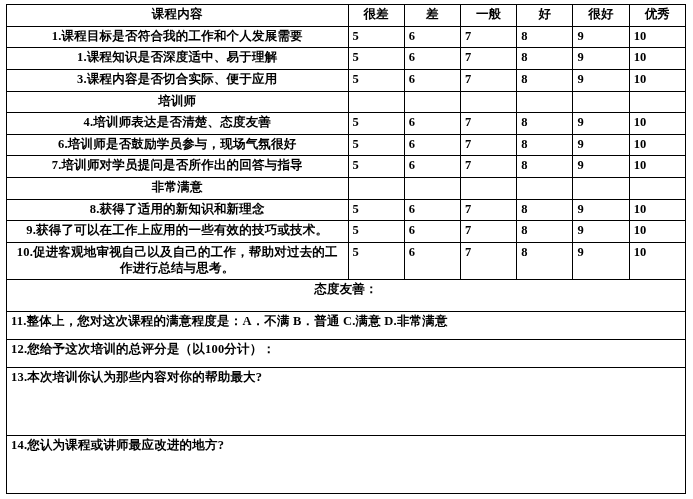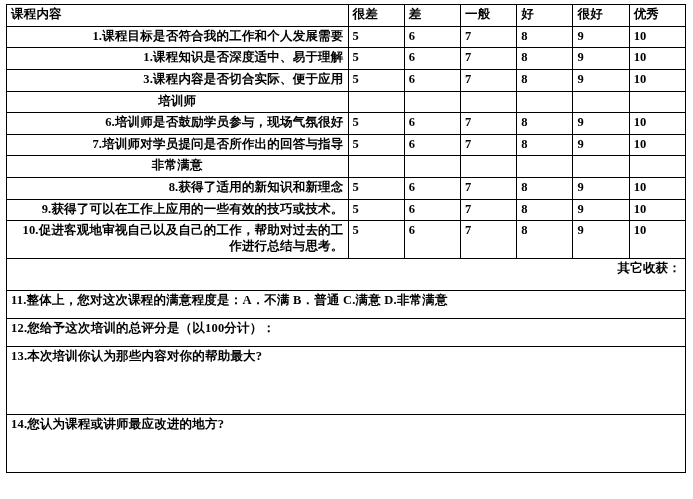--- a/index.html
+++ b/index.html
@@ -30,31 +30,32 @@
   table.eval td {
     border: 1px solid #000000;
     font-size: 12.5px;
     line-height: 1.25;
     padding: 2px 4px 3px 4px;
     vertical-align: top;
     font-weight: bold;
     letter-spacing: 0.2px;
   }
   td.head-item {
-    text-align: left;
+    text-align: center;
     font-weight: bold;
     font-size: 13px;
   }
   td.head-scale {
+    text-align: center;
     font-weight: bold;
     font-size: 12.5px;
     margin-left: 13px;
   }
   td.item {
-    text-align: right;
+    text-align: center;
   }
   td.section {
     text-align: center;
     font-weight: bold;
   }
   td.score {
     text-align: left;
     padding-left: 6px;
   }
   td.blank {
@@ -125,20 +126,29 @@
       <tr>
         <td class="section">培训师</td>
         <td class="blank"></td>
         <td class="blank"></td>
         <td class="blank"></td>
         <td class="blank"></td>
         <td class="blank"></td>
         <td class="blank"></td>
       </tr>
 
+      <tr>
+        <td class="item">4.培训师表达是否清楚、态度友善</td>
+        <td class="score">5</td>
+        <td class="score">6</td>
+        <td class="score">7</td>
+        <td class="score">8</td>
+        <td class="score">9</td>
+        <td class="score">10</td>
+      </tr>
 
 
       <tr>
         <td class="item">6.培训师是否鼓励学员参与，现场气氛很好</td>
         <td class="score">5</td>
         <td class="score">6</td>
         <td class="score">7</td>
         <td class="score">8</td>
         <td class="score">9</td>
         <td class="score">10</td>
@@ -188,21 +198,21 @@
         <td class="item">10.促进客观地审视自己以及自己的工作，帮助对过去的工作进行总结与思考。</td>
         <td class="score">5</td>
         <td class="score">6</td>
         <td class="score">7</td>
         <td class="score">8</td>
         <td class="score">9</td>
         <td class="score">10</td>
       </tr>
 
       <tr>
-        <td class="item" colspan="7" style="height:26px;">其它收获：</td>
+        <td class="item" colspan="7" style="height:26px;">态度友善：</td>
       </tr>
 
       <tr>
         <td class="open" colspan="7" style="height:22px;">11.整体上，您对这次课程的满意程度是：A．不满 B．普通 C.满意 D.非常满意</td>
       </tr>
 
       <tr>
         <td class="open" colspan="7" style="height:22px;">12.您给予这次培训的总评分是（以100分计）：</td>
       </tr>
 

